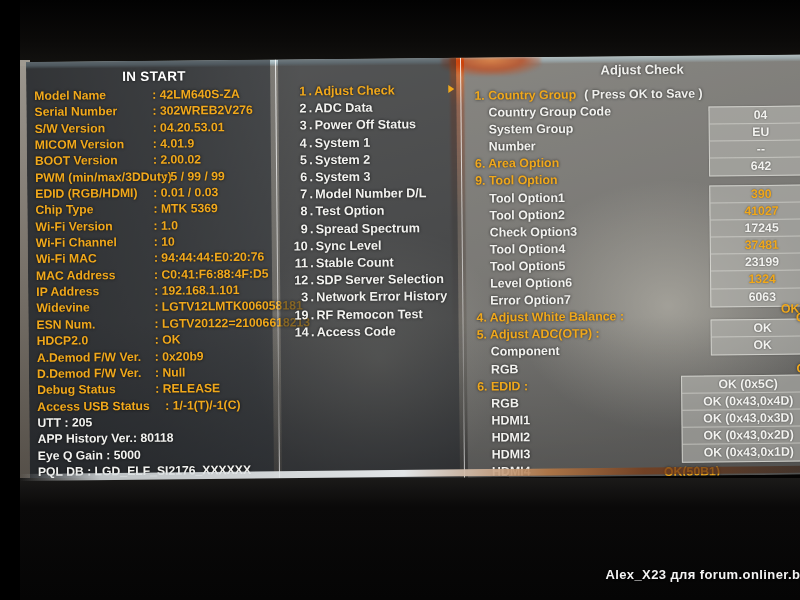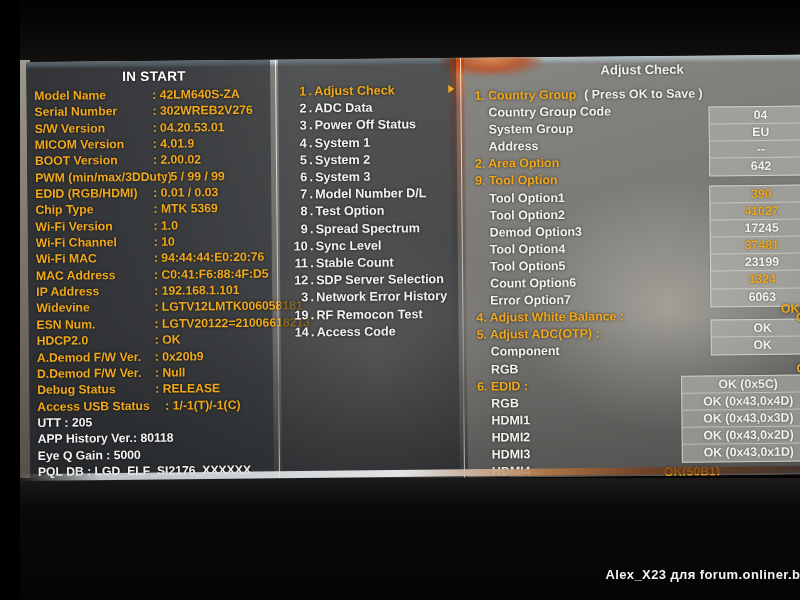--- a/index.html
+++ b/index.html
@@ -387,29 +387,29 @@
     </div>
 
     <div class="vdiv" id="vdiv-2"></div>
 
     <div class="panel" id="panel-right">
       <div id="rtitle">Adjust Check</div>
       <div class="rlist" id="detail-list">
           <div class="rrow amber"><span>1. Country Group</span><span class="hint">( Press OK to Save )</span></div>
           <div class="rrow white indent"><span>Country Group Code</span></div>
           <div class="rrow white indent"><span>System Group</span></div>
-          <div class="rrow white indent"><span>Address</span></div>
-          <div class="rrow amber"><span>2. Area Option</span></div>
+          <div class="rrow white indent"><span>Number</span></div>
+          <div class="rrow amber"><span>6. Area Option</span></div>
           <div class="rrow amber"><span>9. Tool Option</span></div>
           <div class="rrow white indent"><span>Tool Option1</span></div>
           <div class="rrow white indent"><span>Tool Option2</span></div>
-          <div class="rrow white indent"><span>Demod Option3</span></div>
+          <div class="rrow white indent"><span>Check Option3</span></div>
           <div class="rrow white indent"><span>Tool Option4</span></div>
           <div class="rrow white indent"><span>Tool Option5</span></div>
-          <div class="rrow white indent"><span>Count Option6</span></div>
+          <div class="rrow white indent"><span>Level Option6</span></div>
           <div class="rrow white indent"><span>Error Option7</span></div>
           <div class="rrow amber"><span>4. Adjust White Balance :</span></div>
           <div class="rrow amber"><span>5. Adjust ADC(OTP) :</span></div>
           <div class="rrow white indent"><span>Component</span></div>
           <div class="rrow white indent"><span>RGB</span></div>
           <div class="rrow amber"><span>6. EDID :</span></div>
           <div class="rrow white indent"><span>RGB</span></div>
           <div class="rrow white indent"><span>HDMI1</span></div>
           <div class="rrow white indent"><span>HDMI2</span></div>
           <div class="rrow white indent"><span>HDMI3</span></div>

